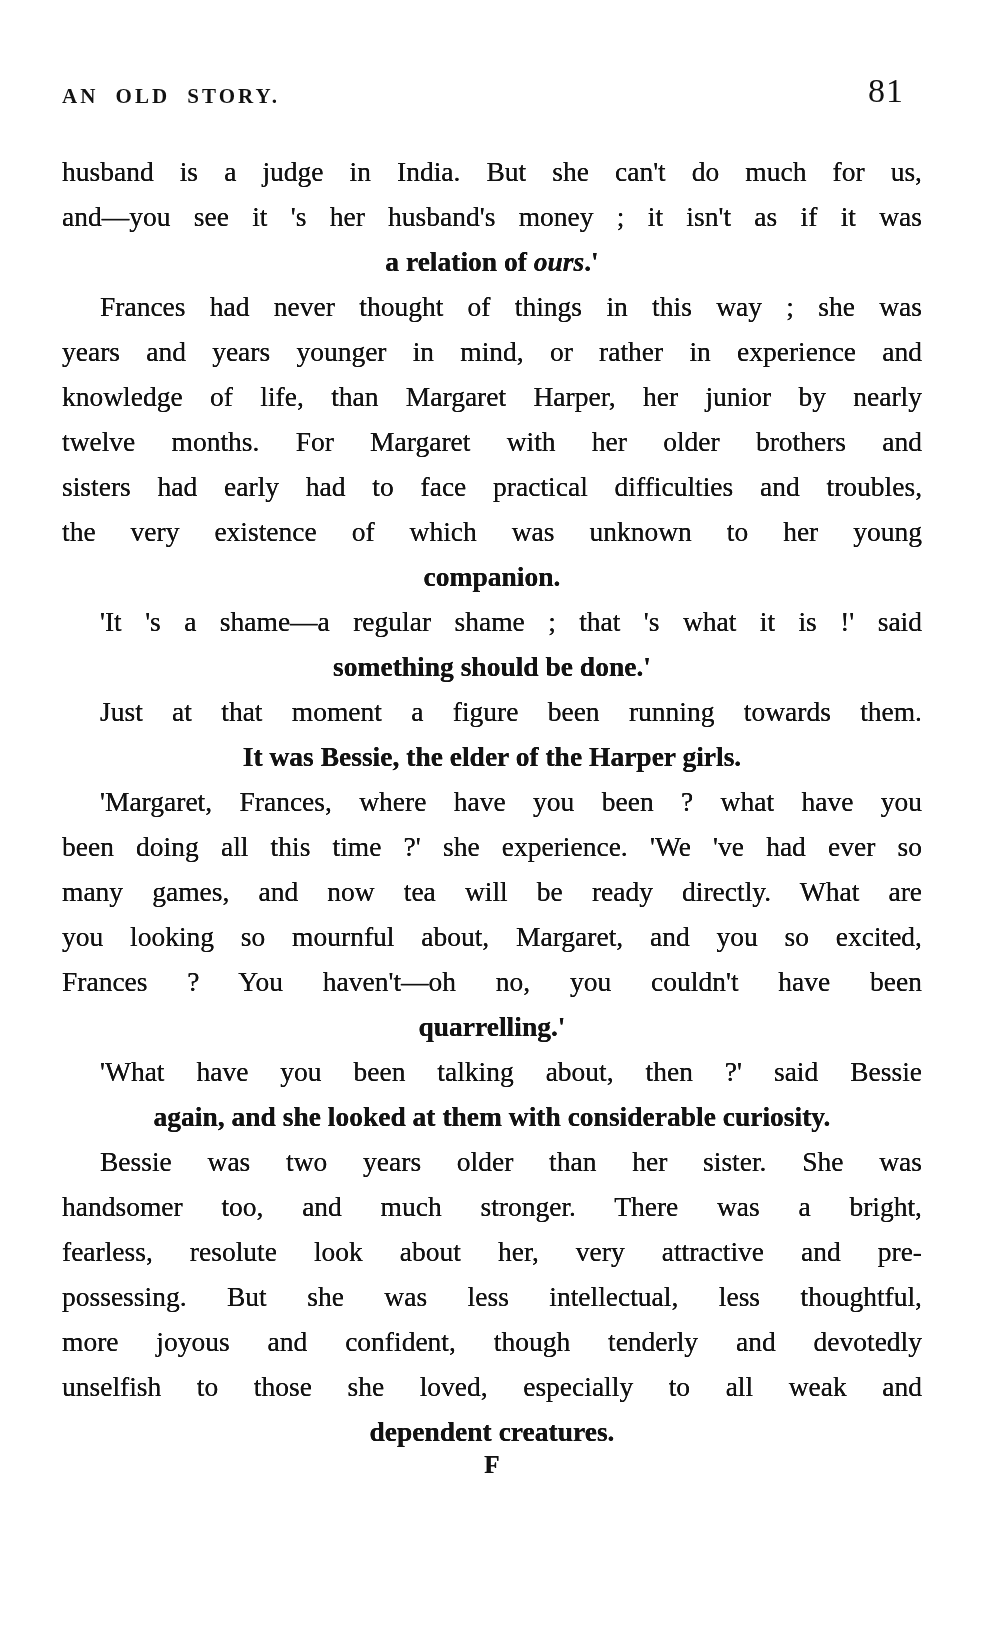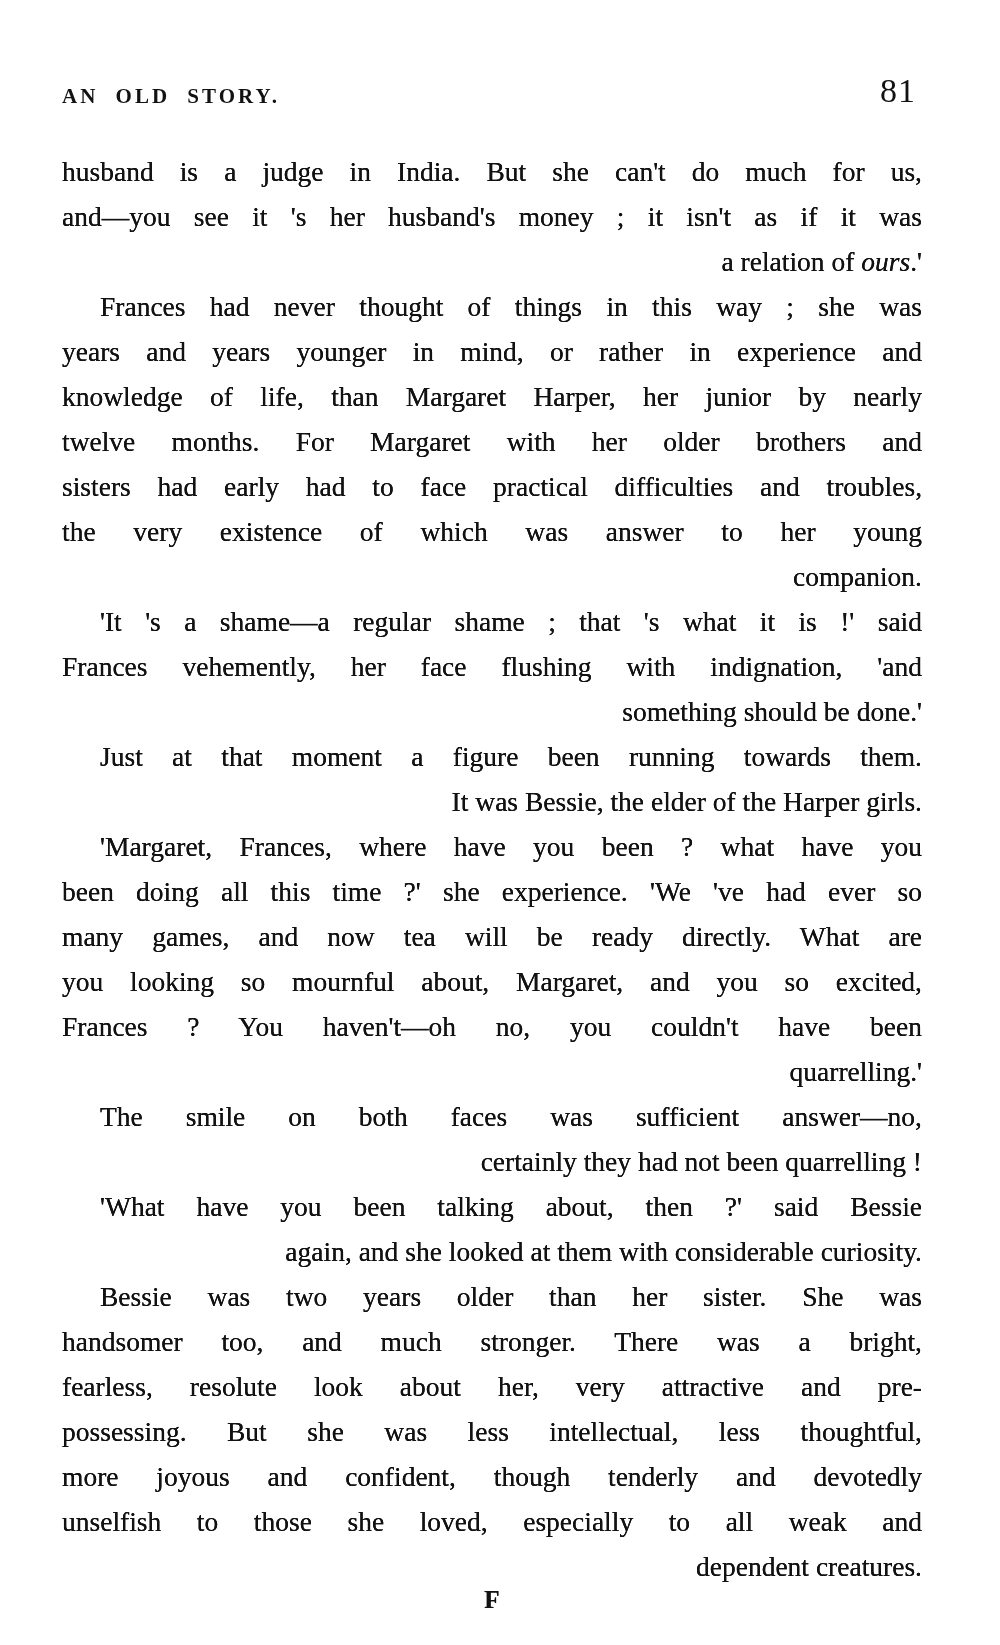--- a/index.html
+++ b/index.html
@@ -33,42 +33,43 @@
     padding-top: 6px;
     font-size: 21px;
     font-weight: 700;
     letter-spacing: 3px;
     word-spacing: 9px;
     font-variant: small-caps;
     text-transform: uppercase;
   }
   .page-number {
     position: absolute;
-    right: 6px;
+    right: 18px;
     top: -4px;
     font-size: 34px;
     line-height: 1;
     letter-spacing: 1px;
   }
   .body-text {
     font-size: 27.5px;
     text-shadow: 0 0 0.4px #000;
     margin-top: 16px;
   }
   .line {
     line-height: 45px;
     white-space: normal;
   }
   .line.just {
     text-align: justify;
     text-align-last: justify;
     text-justify: inter-word;
   }
   .line.last {
-    text-align: right;
+    text-align: center;
+    font-weight: bold;
   }
   .line.indent {
     text-indent: 38px;
   }
   .it {
     font-style: italic;
   }
   .footer {
     text-align: center;
     margin-top: -4px;
@@ -94,43 +95,38 @@
           <div class="line just"><span>husband is a judge in India.  But she can't do much for us,</span></div>
           <div class="line just"><span>and—you see it 's her husband's money ; it isn't as if it was</span></div>
           <div class="line last"><span>a relation of </span><span class="it">ours</span><span>.'</span></div>
         </div>
         <div>
           <div class="line just indent"><span>Frances had never thought of things in this way ; she was</span></div>
           <div class="line just"><span>years and years younger in mind, or rather in experience and</span></div>
           <div class="line just"><span>knowledge of life, than Margaret Harper, her junior by nearly</span></div>
           <div class="line just"><span>twelve months.  For Margaret with her older brothers and</span></div>
           <div class="line just"><span>sisters had early had to face practical difficulties and troubles,</span></div>
-          <div class="line just"><span>the very existence of which was answer to her young</span></div>
+          <div class="line just"><span>the very existence of which was unknown to her young</span></div>
           <div class="line last"><span>companion.</span></div>
         </div>
         <div>
           <div class="line just indent"><span>'It 's a shame—a regular shame ; that 's what it is !' said</span></div>
-          <div class="line just"><span>Frances vehemently, her face flushing with indignation, 'and</span></div>
           <div class="line last"><span>something should be done.'</span></div>
         </div>
         <div>
           <div class="line just indent"><span>Just at that moment a figure been running towards them.</span></div>
           <div class="line last"><span>It was Bessie, the elder of the Harper girls.</span></div>
         </div>
         <div>
           <div class="line just indent"><span>'Margaret, Frances, where have you been ? what have you</span></div>
           <div class="line just"><span>been doing all this time ?' she experience.  'We 've had ever so</span></div>
           <div class="line just"><span>many games, and now tea will be ready directly.  What are</span></div>
           <div class="line just"><span>you looking so mournful about, Margaret, and you so excited,</span></div>
           <div class="line just"><span>Frances ?  You haven't—oh no, you couldn't have been</span></div>
           <div class="line last"><span>quarrelling.'</span></div>
-        </div>
-        <div>
-          <div class="line just indent"><span>The smile on both faces was sufficient answer—no,</span></div>
-          <div class="line last"><span>certainly they had not been quarrelling !</span></div>
         </div>
         <div>
           <div class="line just indent"><span>'What have you been talking about, then ?' said Bessie</span></div>
           <div class="line last"><span>again, and she looked at them with considerable curiosity.</span></div>
         </div>
         <div>
           <div class="line just indent"><span>Bessie was two years older than her sister.  She was</span></div>
           <div class="line just"><span>handsomer too, and much stronger.  There was a bright,</span></div>
           <div class="line just"><span>fearless, resolute look about her, very attractive and pre-</span></div>
           <div class="line just"><span>possessing.  But she was less intellectual, less thoughtful,</span></div>

